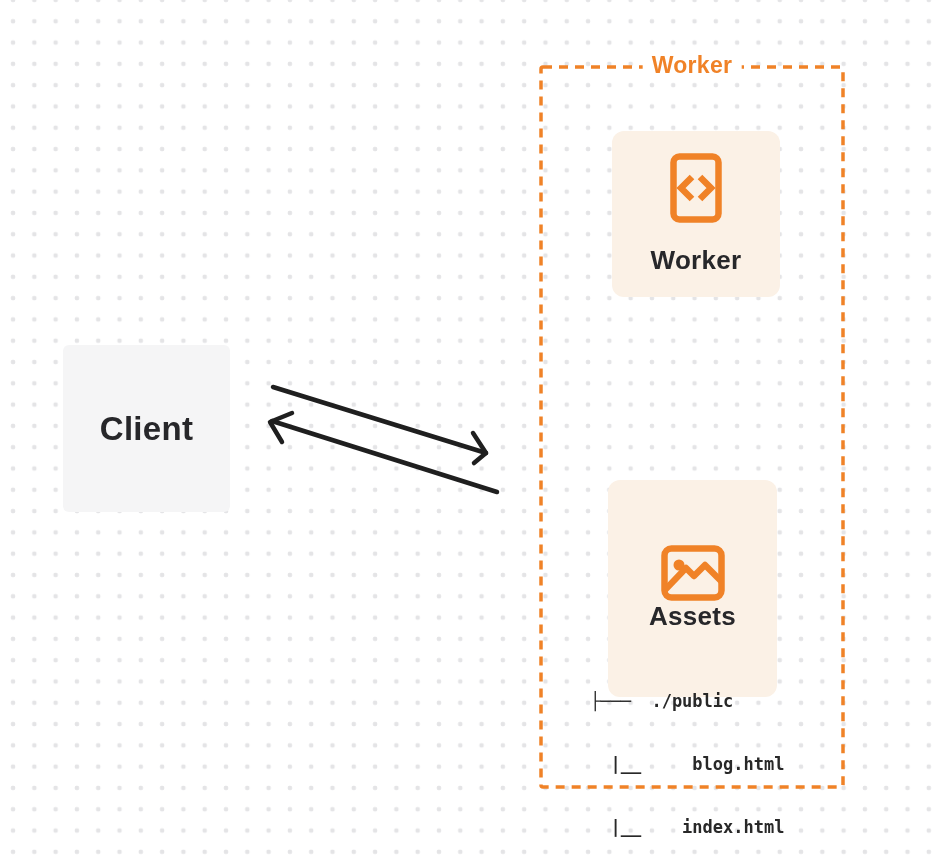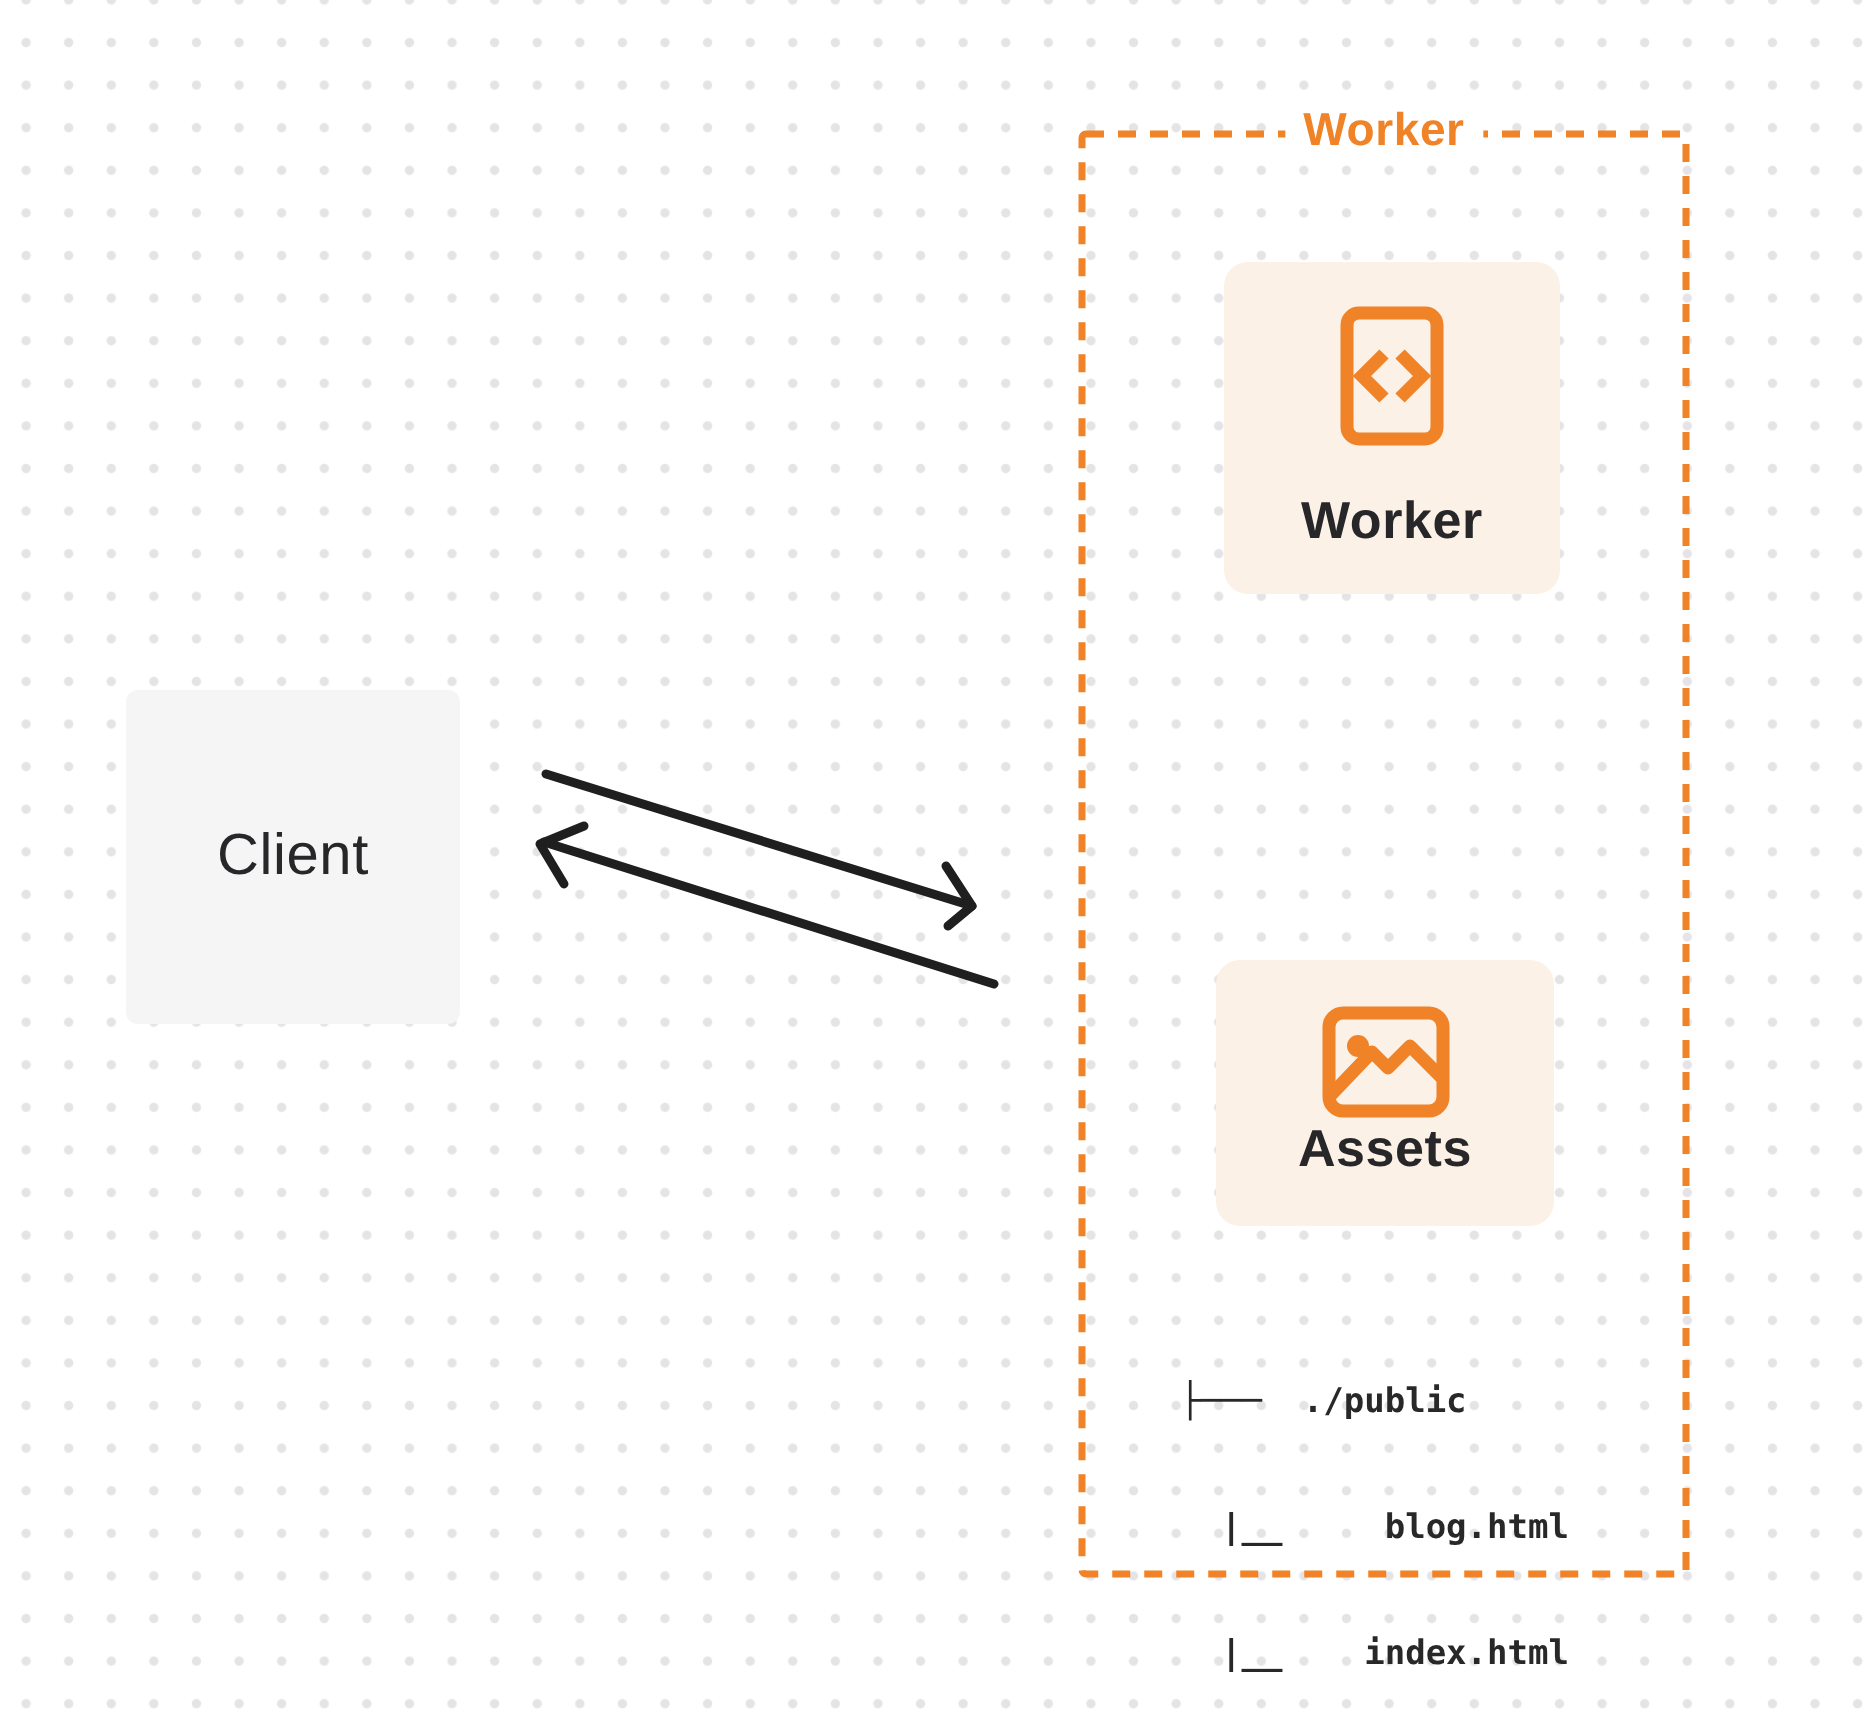--- a/index.html
+++ b/index.html
@@ -11,21 +11,21 @@
     background-position:2.4px -10.7px;
     font-family:"Liberation Sans", sans-serif;
   }
 
   
   .client-box {
     position:absolute; left:63px; top:345px; width:167px; height:167px;
     background:var(--client_bg,#F5F5F6); border-radius:6px;
     display:flex; align-items:center; justify-content:center;
   }
-  .client-label { font-size:29px; font-weight:400; color:var(--text_dark,#27272A); letter-spacing:.3px; }
+  .client-label { font-size:33px; font-weight:700; color:var(--text_dark,#27272A); letter-spacing:.3px; }
 
   
   .url-label {
     position:absolute; left:278px; top:339px;
     font-size:19px; font-weight:700; color:#1E1E1E; letter-spacing:.2px;
   }
 
   
   .arrows { position:absolute; left:0; top:0; width:938px; height:860px; pointer-events:none; }
   .arrows path { fill:none; stroke:var(--arrow,#1F1F1F); stroke-width:4.5; stroke-linecap:round; stroke-linejoin:round; }
@@ -39,21 +39,21 @@
     background:#ffffff; padding:0 9px;
     font-size:23px; font-weight:700; color:var(--orange,#F08227); letter-spacing:.3px;
   }
 
   
   .card {
     position:absolute; background:var(--card_bg,#FBF1E6); border-radius:12px;
     display:flex; flex-direction:column; align-items:center; justify-content:center;
   }
   .worker-card { left:75px; top:68px;  width:168px; height:166px; gap:22px; }
-  .assets-card { left:71px; top:417px; width:169px; height:133px; }
+  .assets-card { left:71px; top:417px; width:169px; height:217px; }
   .card-label { font-size:26px; font-weight:700; color:var(--text_dark,#27272A); letter-spacing:.3px; }
   .icon-stroke { fill:none; stroke:var(--orange,#F08227); }
   .icon-fill   { fill:var(--orange,#F08227); stroke:none; }
 
   
   .file-tree {
     position:absolute; left:53px; top:586px;
     font-family:"DejaVu Sans Mono","Liberation Mono",monospace;
     font-size:17px; line-height:21px; font-weight:700;
     color:#282828; white-space:pre;

